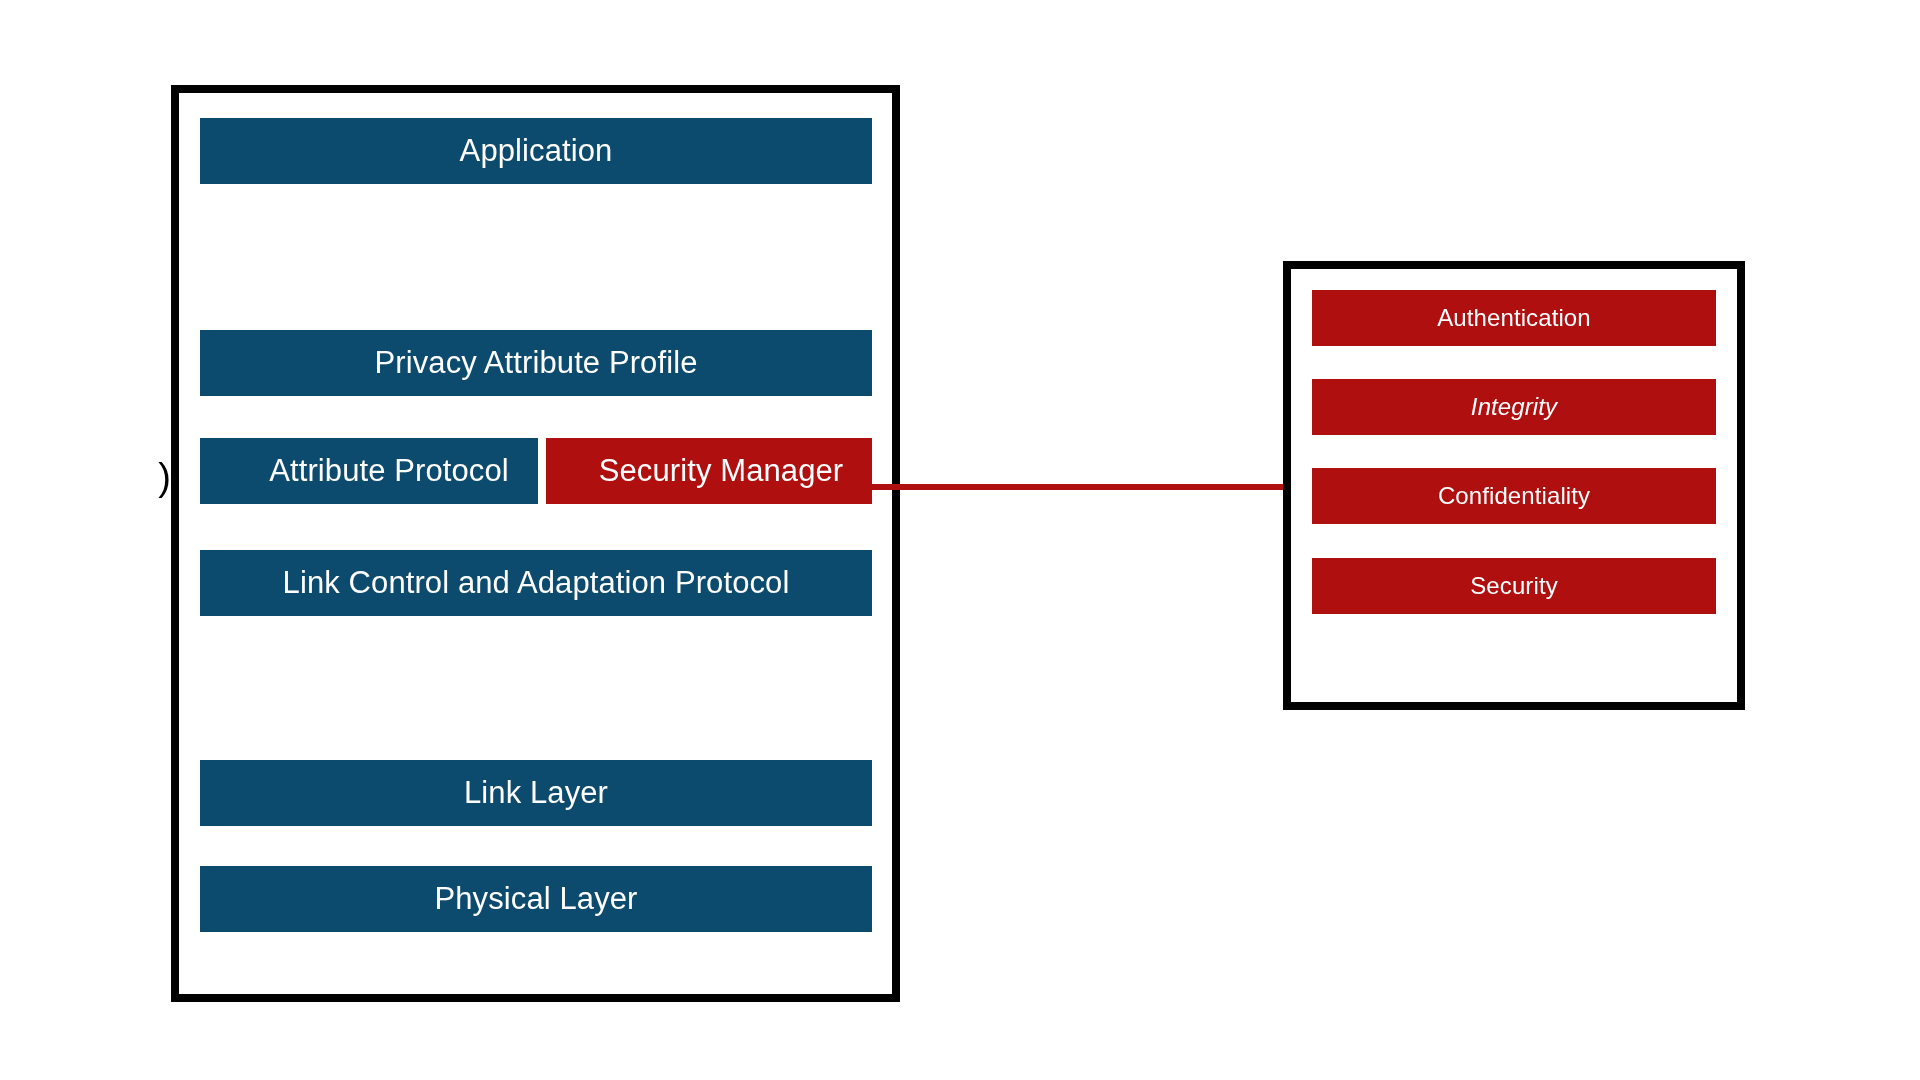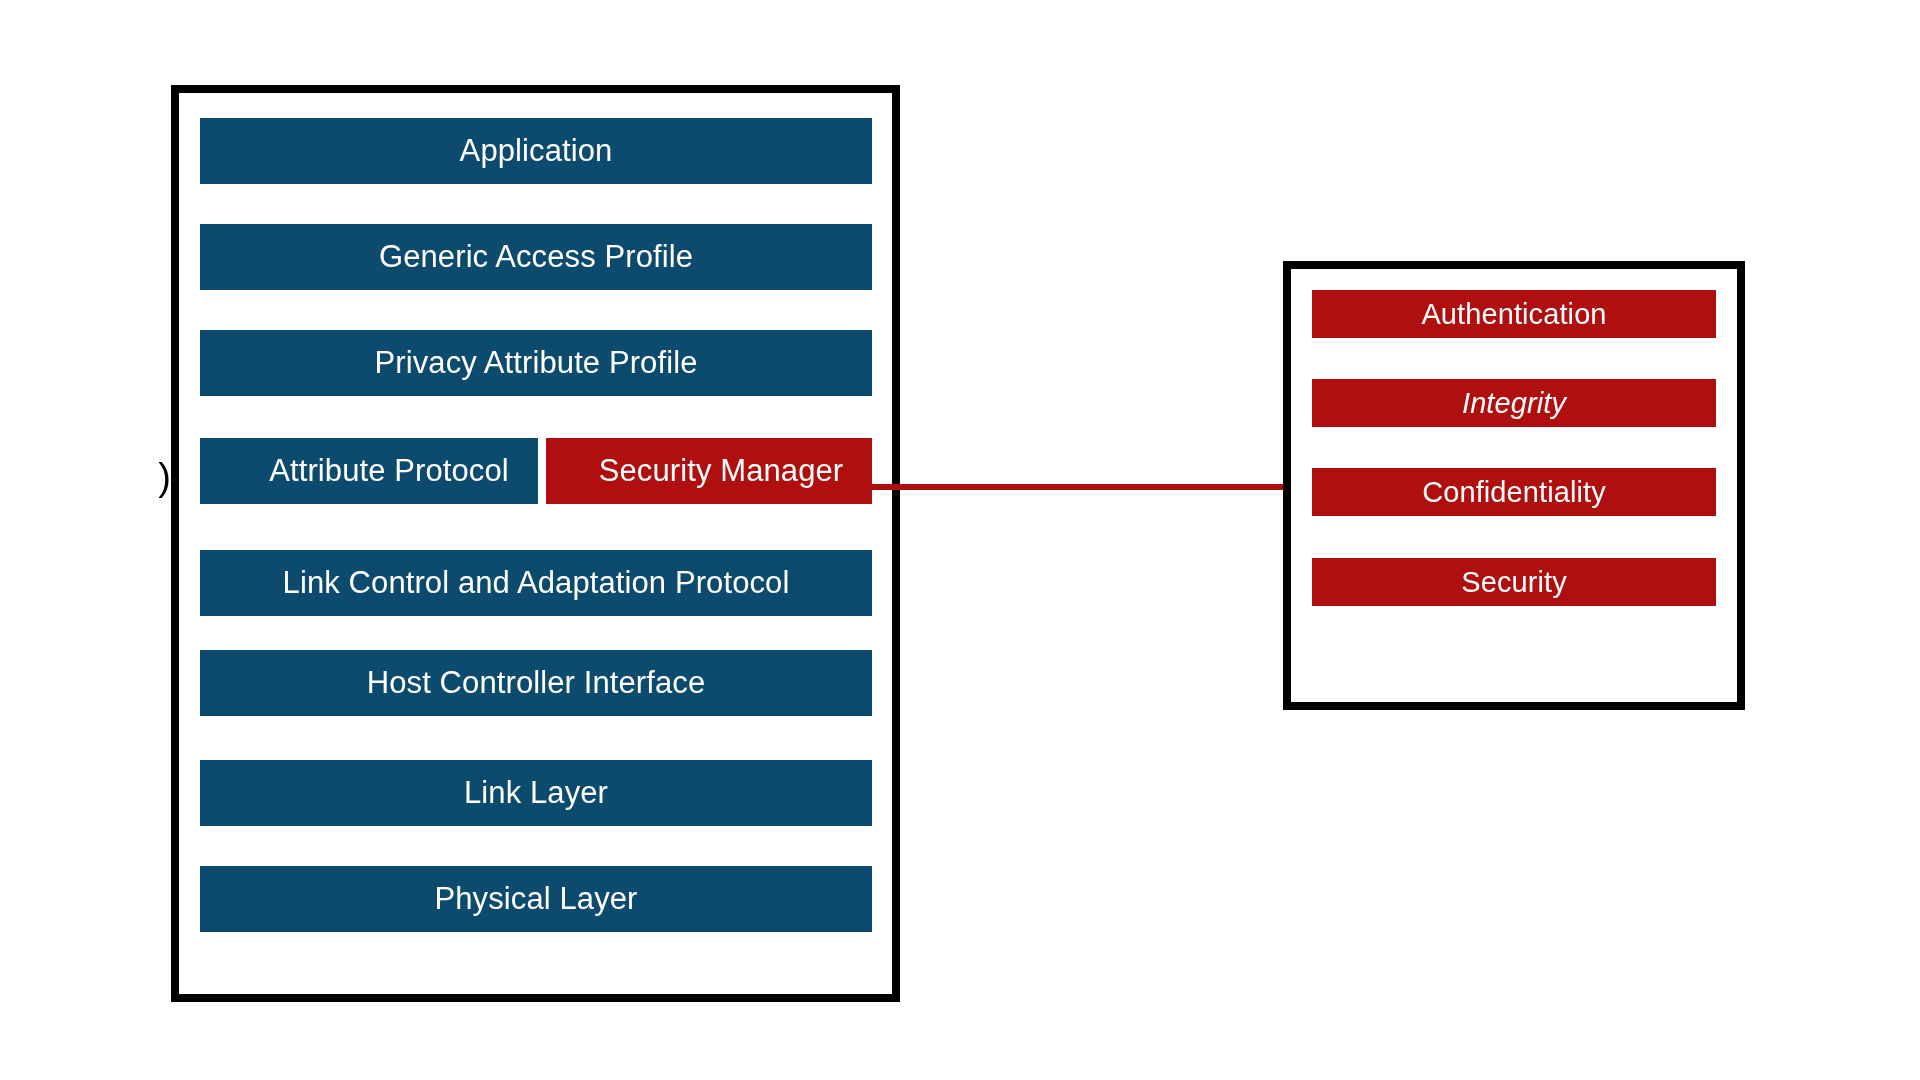--- a/index.html
+++ b/index.html
@@ -75,22 +75,22 @@
   .stack-bar.row-split-right {
     left: 546px;
     width: 326px;
     z-index: 3;
   }
 
   
   .sec-bar {
     left: 1312px;
     width: 404px;
-    height: 48px;
-    font-size: 29px;
+    height: 56px;
+    font-size: 24px;
   }
 
   
   #connector-line {
     position: absolute;
     background: #B00F10;
     height: 6px;
     left: 872px;
     top: 484px;
     width: 414px;
@@ -124,42 +124,36 @@
   <div id="edge-clip">
     <span>)</span>
   </div>
 
   <div id="stack-container" class="container-box"></div>
 
   <div class="bar bar-blue stack-bar" style="top:118px;">
     <span>Application</span>
   </div>
 
-  <div class="bar bar-blue stack-bar" style="top:224px;">
-    <span>Generic Access Profile</span>
-  </div>
 
   <div class="bar bar-blue stack-bar" style="top:330px;">
     <span>Privacy Attribute Profile</span>
   </div>
 
   <div class="bar bar-blue stack-bar row-split-left" style="top:438px;padding-left:40px;">
     <span>Attribute Protocol</span>
   </div>
   <div class="bar bar-red stack-bar row-split-right" style="top:438px;padding-left:24px;">
     <span>Security Manager</span>
   </div>
 
   <div class="bar bar-blue stack-bar" style="top:550px;">
     <span>Link Control and Adaptation Protocol</span>
   </div>
 
-  <div class="bar bar-blue stack-bar" style="top:650px;">
-    <span>Host Controller Interface</span>
-  </div>
 
   <div class="bar bar-blue stack-bar" style="top:760px;">
     <span>Link Layer</span>
   </div>
 
   <div class="bar bar-blue stack-bar" style="top:866px;">
     <span>Physical Layer</span>
   </div>
 
   <div id="connector-line"></div>

